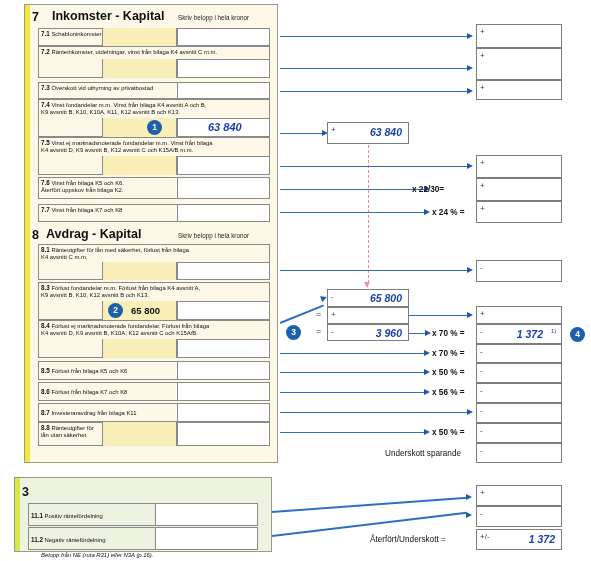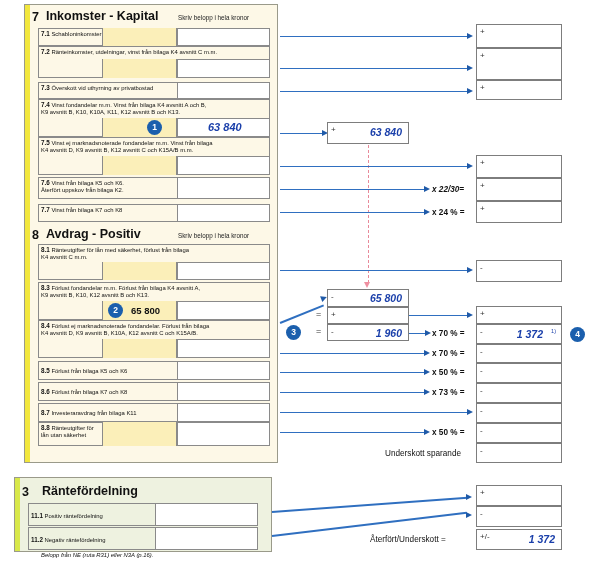--- a/index.html
+++ b/index.html
@@ -182,21 +182,21 @@
 </head>
 <body>
 
 <div class="stage">
 
   <div class="panel" style="left:24px;top:4px;width:254px;height:459px;">
     <div class="leftbar"></div>
   </div>
 
   <div class="sec-num" style="left:32px;top:10px;">7</div>
-  <div class="sec-title" style="left:46px;top:9px;">Inkomster - Kapital</div>
+  <div class="sec-title" style="left:52px;top:9px;">Inkomster - Kapital</div>
   <div class="sec-hint" style="left:178px;top:14px;">Skriv belopp i hela kronor</div>
 
   <div class="row" style="left:38px;top:28px;width:232px;height:18px;">
     <div class="lbl"><b>7.1</b> <span>Schabloninkomster</span></div>
   </div>
   <div class="mid" style="left:102px;top:28px;width:75px;height:18px;"></div>
   <div class="white" style="left:177px;top:28px;width:93px;height:18px;"></div>
 
   <div class="row" style="left:38px;top:46px;width:232px;height:32px;">
     <div class="lbl"><b>7.2</b> <span>Ränteinkomster, utdelningar, vinst från bilaga K4 avsnitt C m.m.</span></div>
@@ -230,21 +230,21 @@
 Återfört uppskov från bilaga K2.</span></div>
   </div>
   <div class="white" style="left:177px;top:177px;width:93px;height:22px;"></div>
 
   <div class="row" style="left:38px;top:204px;width:232px;height:18px;">
     <div class="lbl"><b>7.7</b> <span>Vinst från bilaga K7 och K8</span></div>
   </div>
   <div class="white" style="left:177px;top:204px;width:93px;height:18px;"></div>
 
   <div class="sec-num" style="left:32px;top:228px;">8</div>
-  <div class="sec-title" style="left:46px;top:227px;">Avdrag - Positiv</div>
+  <div class="sec-title" style="left:46px;top:227px;">Avdrag - Kapital</div>
   <div class="sec-hint" style="left:178px;top:232px;">Skriv belopp i hela kronor</div>
 
   <div class="row" style="left:38px;top:244px;width:232px;height:36px;">
     <div class="lbl"><b>8.1</b> <span>Ränteutgifter för lån med säkerhet, förlust från bilaga
 K4 avsnitt C m.m.</span></div>
   </div>
   <div class="mid" style="left:102px;top:262px;width:75px;height:18px;"></div>
   <div class="white" style="left:177px;top:262px;width:93px;height:18px;"></div>
 
   <div class="row" style="left:38px;top:282px;width:232px;height:38px;">
@@ -282,21 +282,20 @@
     <div class="lbl"><b>8.8</b> <span>Ränteutgifter för
 lån utan säkerhet</span></div>
   </div>
   <div class="mid" style="left:102px;top:422px;width:75px;height:24px;"></div>
   <div class="white" style="left:177px;top:422px;width:93px;height:24px;"></div>
 
   <div class="panel green" style="left:14px;top:477px;width:258px;height:75px;">
     <div class="leftbar"></div>
   </div>
   <div class="sec-num" style="left:22px;top:485px;">3</div>
-  <div class="sec-title" style="left:42px;top:484px;">Räntefördelning</div>
 
   <div class="row" style="left:28px;top:503px;width:230px;height:23px;background:#eef2e0;">
     <div class="lbl">
       <b>11.1</b> <span>Positiv räntefördelning</span><br>
       <i class="ital" style="margin-left:10px;">Belopp från NE (ruta R30) eller N3A (p.15).</i>
     </div>
   </div>
   <div class="white" style="left:155px;top:503px;width:103px;height:23px;"></div>
 
   <div class="row" style="left:28px;top:527px;width:230px;height:23px;background:#eef2e0;">
@@ -337,21 +336,21 @@
   </div>
 
   <div class="dashline" style="left:368px;top:145px;height:138px;"></div>
   <div class="dashhead" style="left:364px;top:282px;"></div>
 
   <div class="arrow" style="left:280px;top:166px;width:188px;"></div>
   <div class="arrowhead" style="left:467px;top:163px;"></div>
 
   <div class="arrow" style="left:280px;top:189px;width:145px;"></div>
   <div class="arrowhead" style="left:424px;top:186px;"></div>
-  <div class="optext" style="left:432px;top:185px;font-style:italic;">x 22/30=</div>
+  <div class="optext" style="left:412px;top:185px;">x 22/30=</div>
 
   <div class="arrow" style="left:280px;top:212px;width:145px;"></div>
   <div class="arrowhead" style="left:424px;top:209px;"></div>
   <div class="optext" style="left:432px;top:208px;">x 24 % =</div>
 
   <div class="resbox" style="left:476px;top:155px;width:86px;height:23px;">
     <span class="sign">+</span>
     <span class="val"></span>
   </div>
   <div class="resbox" style="left:476px;top:178px;width:86px;height:23px;">
@@ -376,21 +375,21 @@
   <div class="resbox" style="left:327px;top:289px;width:82px;height:18px;">
     <span class="sign">-</span>
     <span class="val" style="top:2px;">65 800</span>
   </div>
   <div class="resbox" style="left:327px;top:307px;width:82px;height:17px;">
     <span class="sign">+</span>
     <span class="val" style="top:2px;"></span>
   </div>
   <div class="resbox" style="left:327px;top:324px;width:82px;height:17px;">
     <span class="sign">-</span>
-    <span class="val" style="top:2px;">1 960</span>
+    <span class="val" style="top:2px;">3 960</span>
   </div>
   <div class="eqsign" style="left:316px;top:309px;">=</div>
   <div class="eqsign" style="left:316px;top:326px;">=</div>
 
   <div class="marker" style="left:286px;top:325px;">3</div>
   <div class="marker" style="left:570px;top:327px;">4</div>
 
   <div class="arrow" style="left:409px;top:315px;width:59px;"></div>
   <div class="arrowhead" style="left:467px;top:312px;"></div>
 
@@ -435,21 +434,21 @@
   <div class="arrow" style="left:280px;top:353px;width:145px;"></div>
   <div class="arrowhead" style="left:424px;top:350px;"></div>
   <div class="optext" style="left:432px;top:349px;">x 70 % =</div>
 
   <div class="arrow" style="left:280px;top:372px;width:145px;"></div>
   <div class="arrowhead" style="left:424px;top:369px;"></div>
   <div class="optext" style="left:432px;top:368px;">x 50 % =</div>
 
   <div class="arrow" style="left:280px;top:392px;width:145px;"></div>
   <div class="arrowhead" style="left:424px;top:389px;"></div>
-  <div class="optext" style="left:432px;top:388px;">x 73 % =</div>
+  <div class="optext" style="left:432px;top:388px;">x 56 % =</div>
 
   <div class="arrow" style="left:280px;top:412px;width:188px;"></div>
   <div class="arrowhead" style="left:467px;top:409px;"></div>
 
   <div class="arrow" style="left:280px;top:432px;width:145px;"></div>
   <div class="arrowhead" style="left:424px;top:429px;"></div>
   <div class="optext" style="left:432px;top:428px;">x 50 % =</div>
 
   <div class="captext" style="left:385px;top:449px;">Underskott sparande</div>
 

